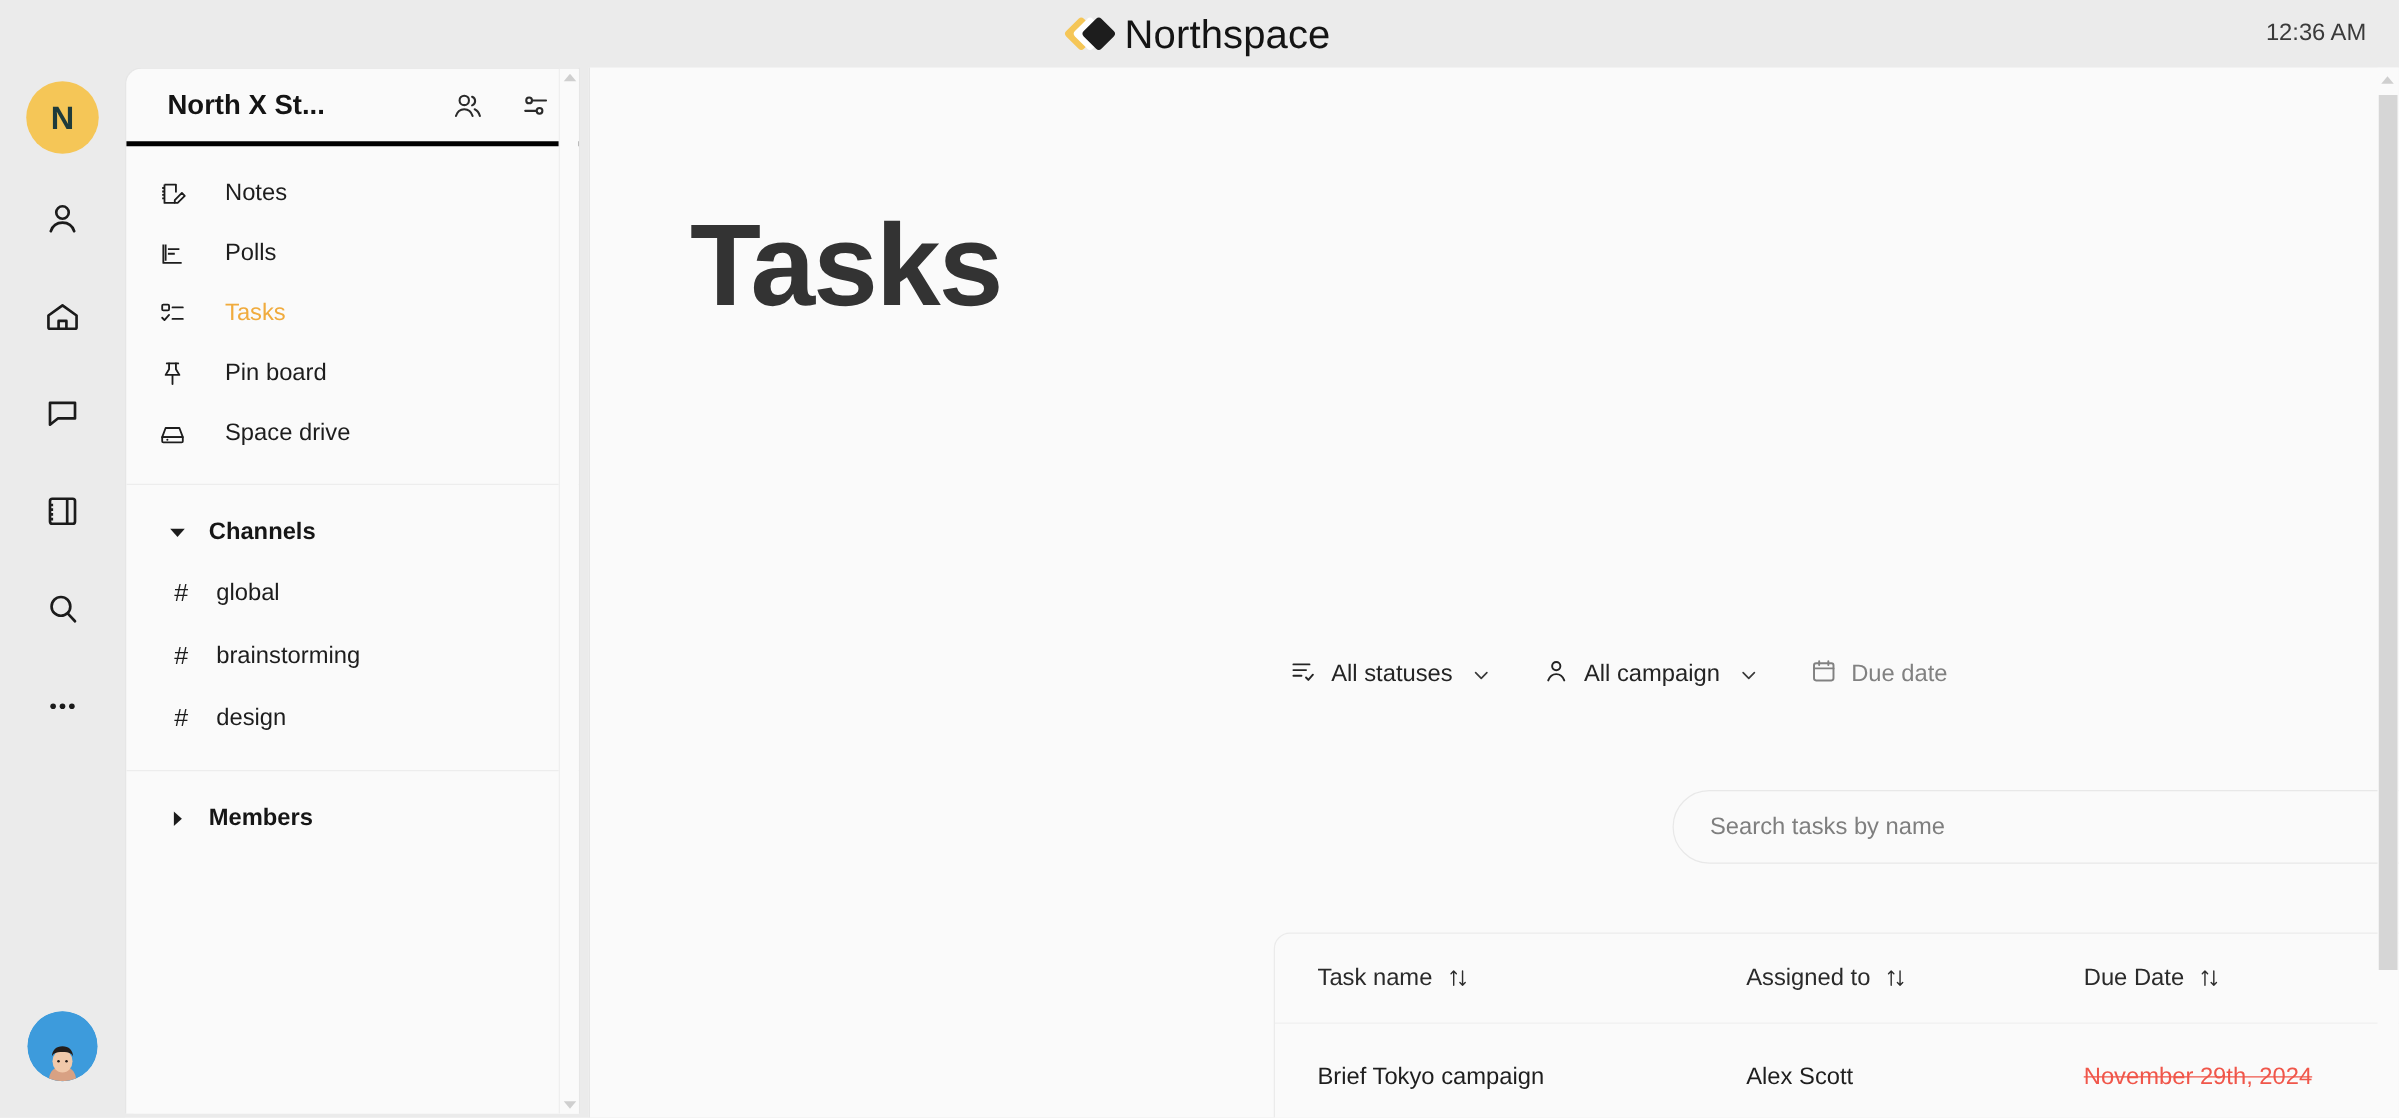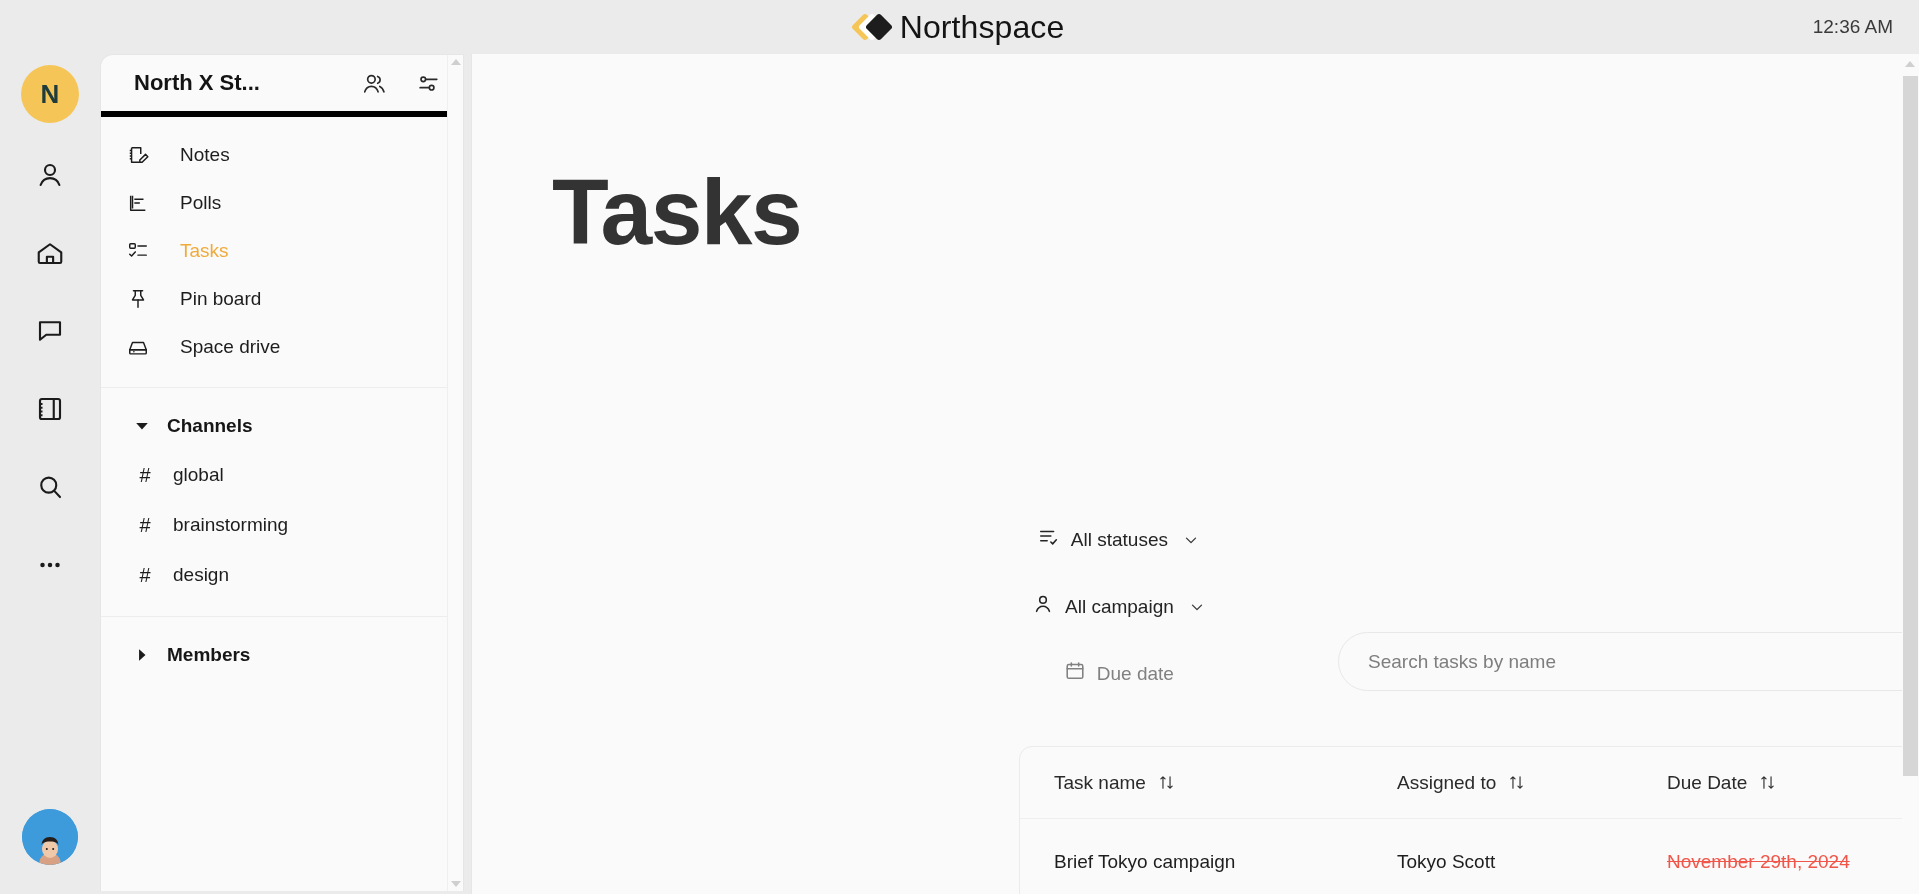--- a/index.html
+++ b/index.html
@@ -64,21 +64,21 @@
     position: absolute; left: 100px; top: 54px;
     width: 364px; height: 837px;
     background: #fafafa;
     border-top-left-radius: 13px;
     border: 1px solid #e6e6e6; border-bottom: none;
     overflow: hidden;
   }
   #sb-head {
     height: 62px; display: flex; align-items: center;
     padding: 0 22px 0 33px; gap: 0;
-    border-bottom: 6px solid #000000;
+    border-bottom: 4px solid #000000;
   }
   #sb-head .ws-title {
     font-size: 22px; font-weight: 700; color: #141414;
     white-space: nowrap; overflow: hidden;
   }
   #sb-head .head-actions { margin-left: auto; display: flex; align-items: center; gap: 30px; }
   #sb-head .head-actions span { cursor: pointer; color: #2a2a2a; display: flex; }
 
   .sb-group { padding: 14px 0 16px 0; border-bottom: 1px solid #ededed; }
   .sb-item {
@@ -138,21 +138,21 @@
   }
   .tab.active { background: #e2e2e2; color: #161616; }
   #add-task {
     margin-left: auto; display: flex; align-items: center; gap: 12px;
     font-size: 20px; color: #2c2c2c; cursor: pointer; padding-right: 40px;
   }
   #add-task .plus { font-size: 26px; line-height: 1; color: #2c2c2c; }
 
   #filters {
     position: absolute; left: 560px; top: 472px;
-    display: flex; align-items: center; gap: 40px; flex-direction: column;
+    display: flex; align-items: center; gap: 40px;
   }
   .filter { display: flex; align-items: center; gap: 11px; cursor: pointer; font-size: 19px; color: #242424; }
   .filter.muted { color: #818181; }
   .filter .chev { display: flex; margin-left: 3px; }
 
   #search-wrap {
     position: absolute; left: 866px; top: 578px;
     width: 641px; height: 59px;
   }
   #search-box {
@@ -482,21 +482,21 @@
               <path d="M17 4v16M14 17l3 3 3-3"></path>
           </svg>
         </span>
       </div>
 
       <div class="c5"></div>
     </div>
 
     <div class="trow">
       <div class="c1">Brief Tokyo campaign</div>
-      <div class="c2">Tokyo Scott</div>
+      <div class="c2">Alex Scott</div>
       <div class="c3 cell-due">November 29th, 2024</div>
 
     </div>
   </div>
 
   <div id="main-scroll">
     <span class="sb-arrow up"></span>
     <span class="thumb"></span>
   </div>
 </div>

